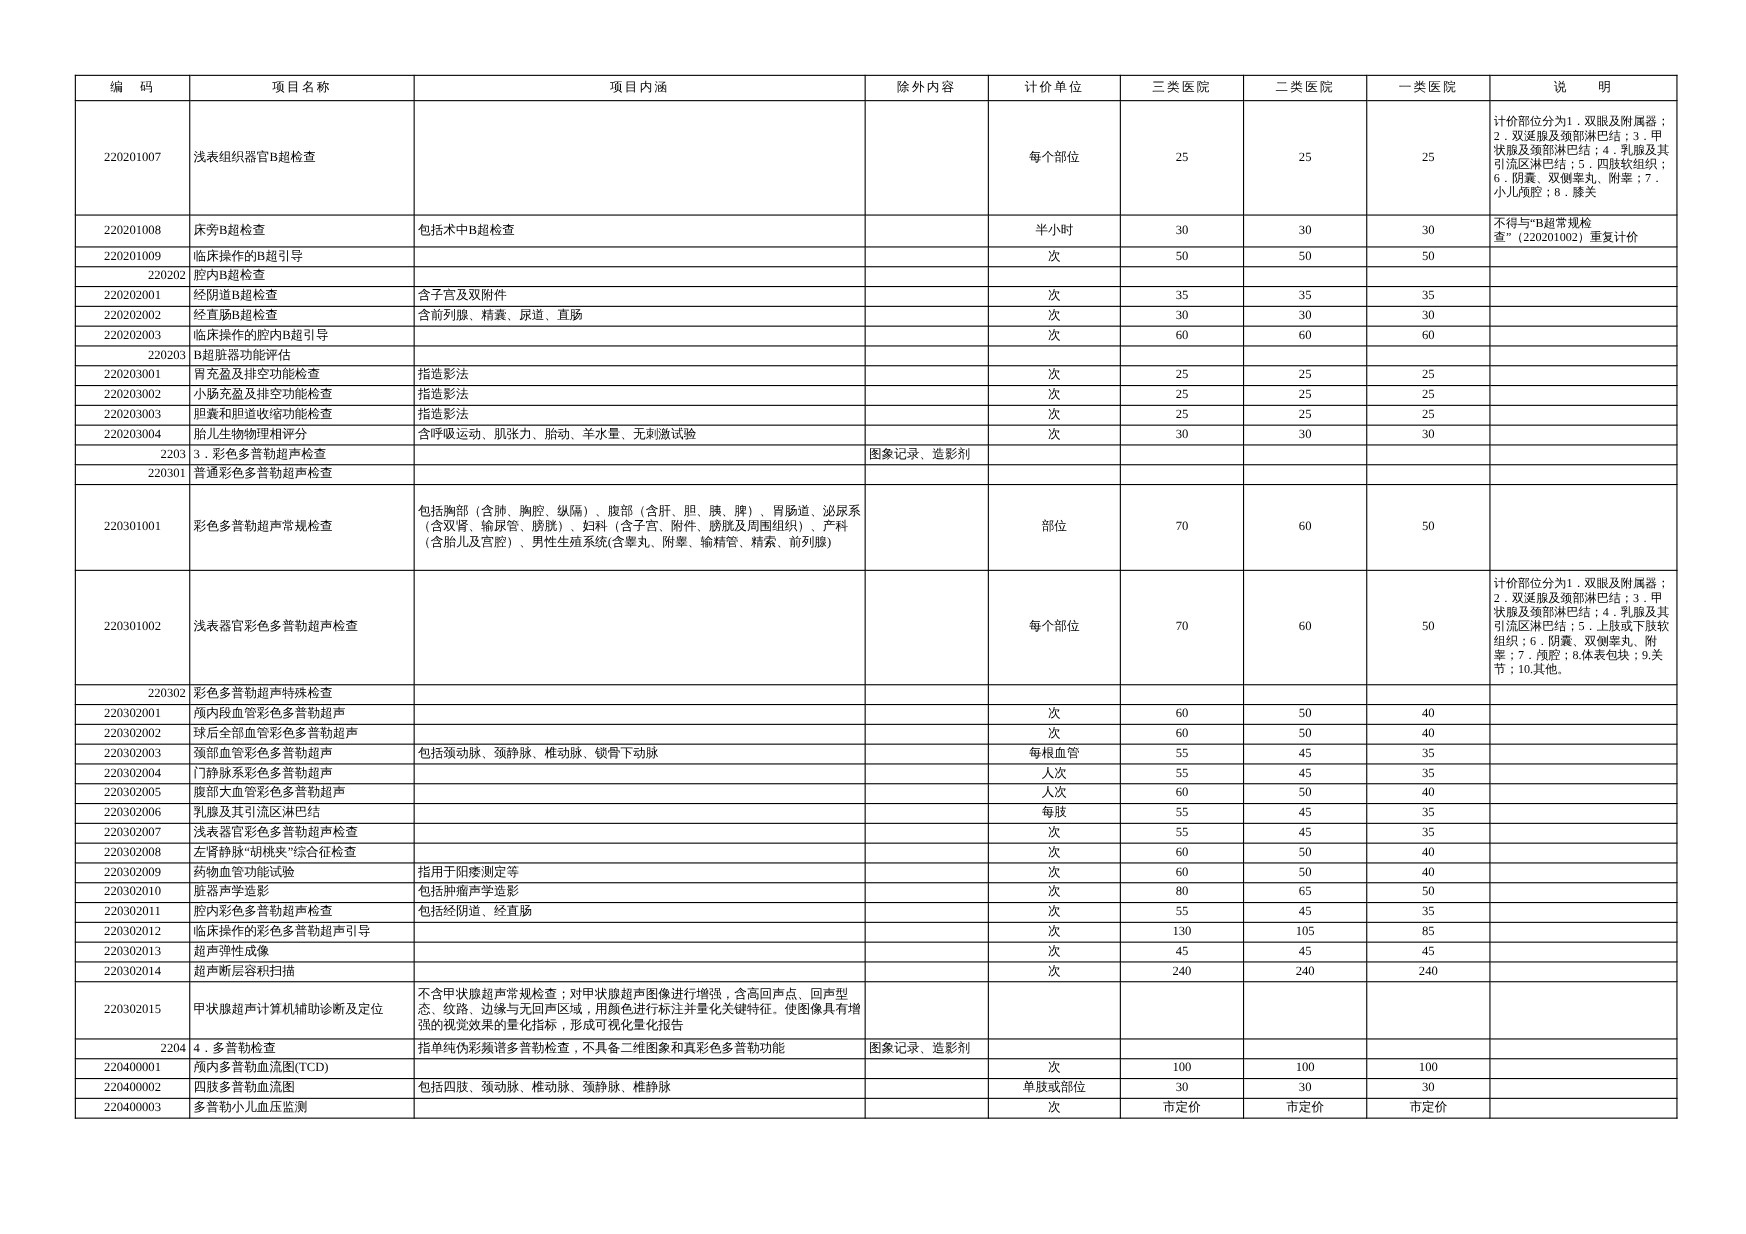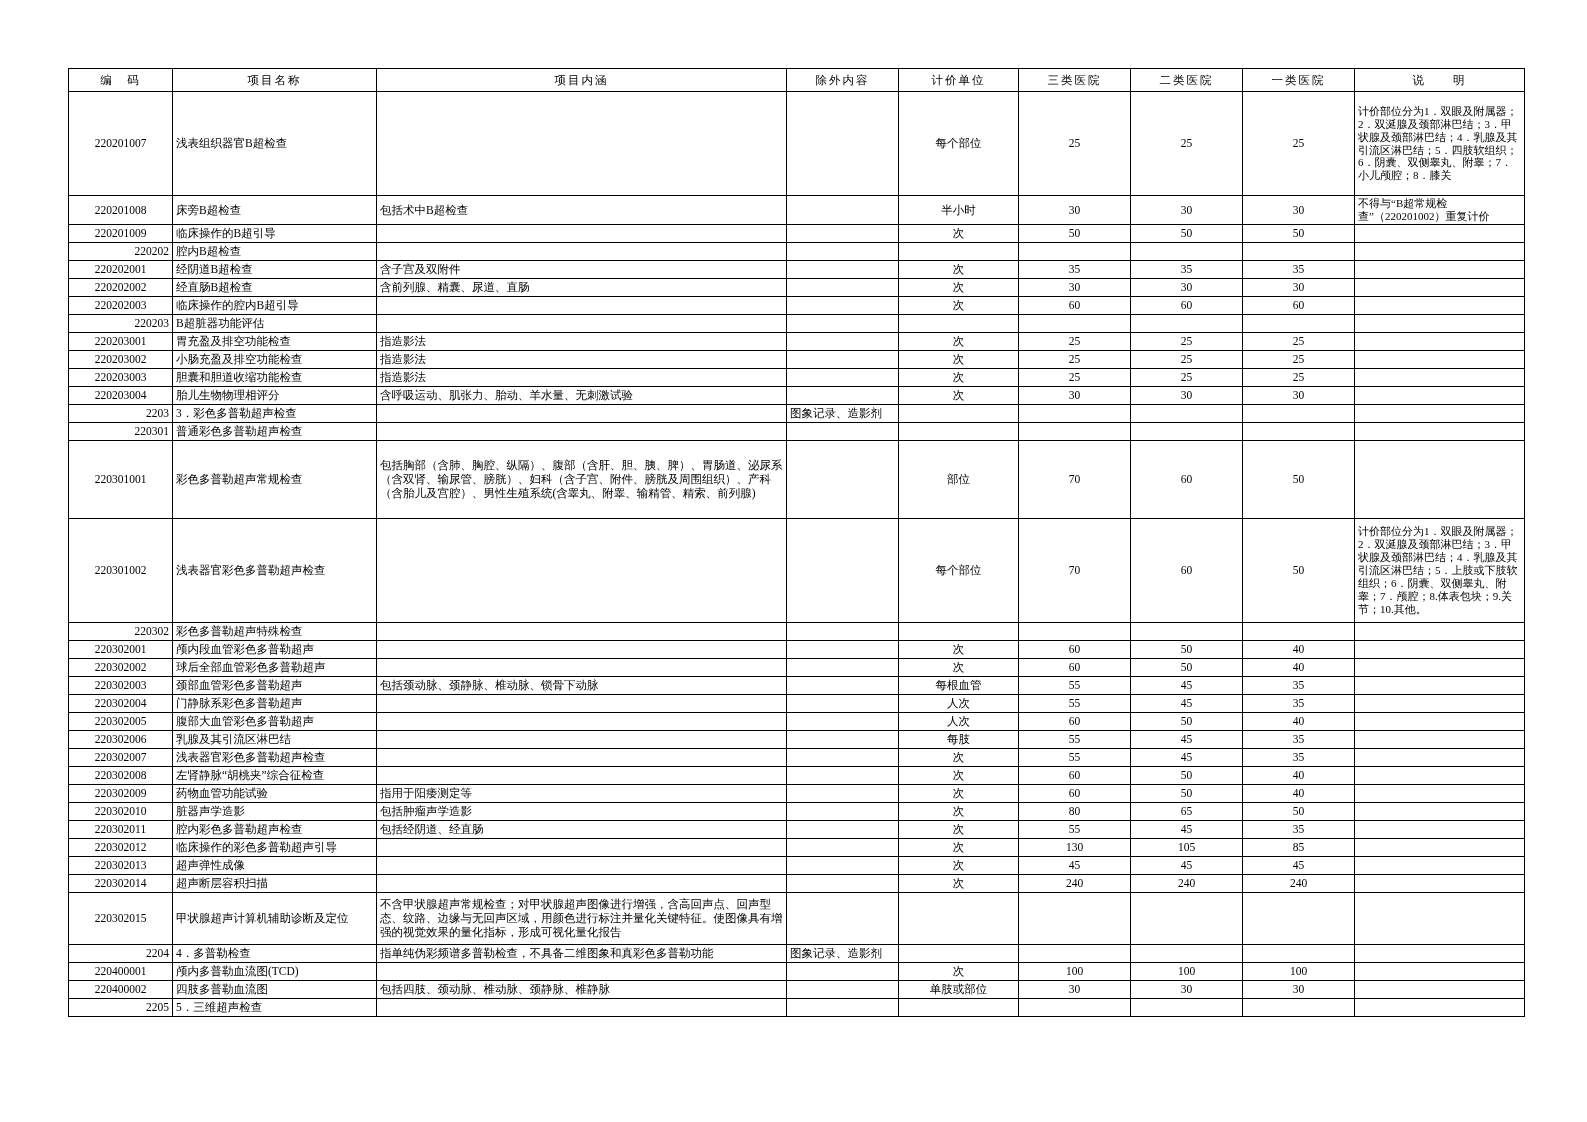--- a/index.html
+++ b/index.html
@@ -620,30 +620,30 @@
           </td>
           <td class="c-exclude-cell"><span></span></td>
           <td class="c-unit-cell"><span>单肢或部位</span></td>
           <td class="num"><span>30</span></td>
           <td class="num"><span>30</span></td>
           <td class="num"><span>30</span></td>
           <td class="note-cell">
             <span class="clip-wrap"></span>
           </td>
         </tr>
-        <tr class="group" style="height: 18px;">
-          <td class="c-code-cell"><span>2205</span></td>
-          <td class="c-name-cell"><span>5．三维超声检查</span></td>
-          <td class="c-content-cell vtop">
-            <span class="clip-wrap"></span>
-          </td>
-          <td class="c-exclude-cell"><span></span></td>
-          <td class="c-unit-cell"><span></span></td>
-          <td class="num"><span></span></td>
-          <td class="num"><span></span></td>
-          <td class="num"><span></span></td>
+        <tr style="height: 18px;">
+          <td class="c-code-cell"><span>220400003</span></td>
+          <td class="c-name-cell"><span>多普勒小儿血压监测</span></td>
+          <td class="c-content-cell vtop">
+            <span class="clip-wrap"></span>
+          </td>
+          <td class="c-exclude-cell"><span></span></td>
+          <td class="c-unit-cell"><span>次</span></td>
+          <td class="num"><span>市定价</span></td>
+          <td class="num"><span>市定价</span></td>
+          <td class="num"><span>市定价</span></td>
           <td class="note-cell">
             <span class="clip-wrap"></span>
           </td>
         </tr>
       </tbody>
   </table>
 </div>
 
 </body></html>

